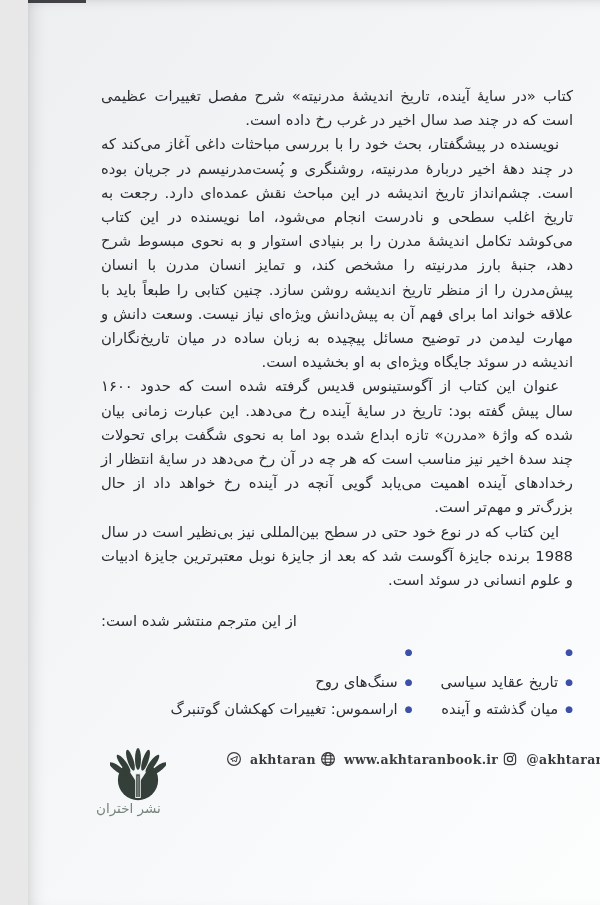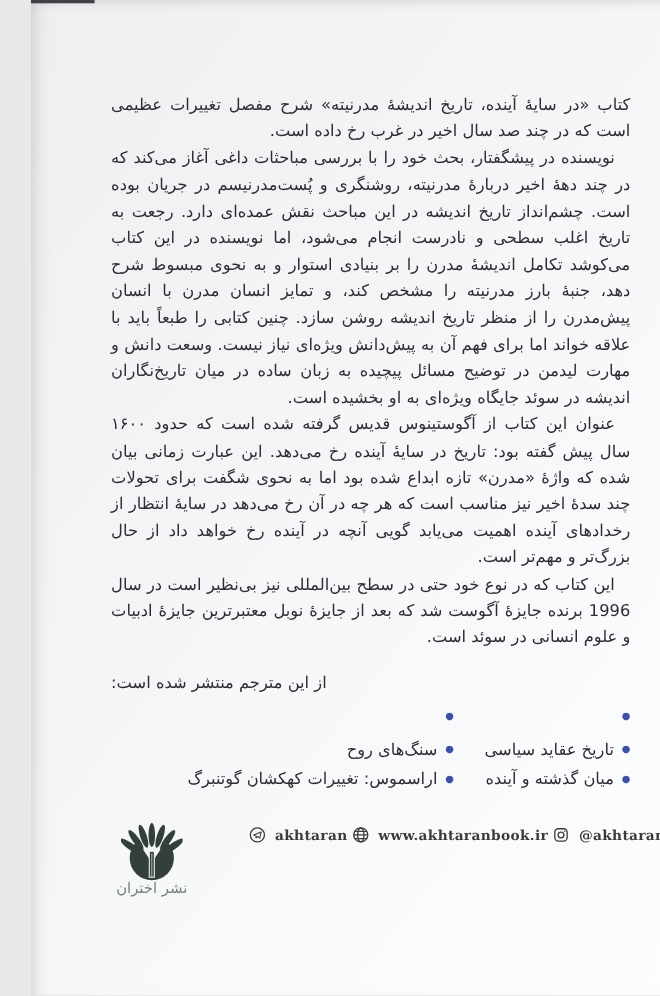--- a/index.html
+++ b/index.html
@@ -21,21 +21,21 @@
   .content p.indent { text-indent:14px; }
 
   .translator { margin-top:17px; }
   .translator-header { margin-bottom:9px; text-align:left; }
   .book-cols { display:flex; }
   .col-a { width:34%; }
   .col-b { width:66%; }
   .book-item { display:flex; align-items:baseline; height:27.5px; text-align:right; white-space:nowrap; }
   .bullet { font-size:9px; margin-left:7px; position:relative; top:-2px; }
 
-  .brand { position:absolute; left:68px; top:745px; width:84px; text-align:center; }
+  .brand { position:absolute; left:68px; top:745px; width:84px; text-align:left; }
   .brand-logo svg { width:56px; height:56px; display:block; margin:0 auto; }
   .brand-name { font-size:13.5px; margin-top:-1px; direction:rtl; letter-spacing:.5px; }
 
   .socials { position:absolute; left:198px; top:751px; display:flex; flex-direction:row; gap:4px; }
   .social-row { display:flex; align-items:center; gap:8px; height:16.5px; }
   .social-icon { width:16px; height:16px; flex:0 0 16px; }
   .social-icon svg { width:16px; height:16px; display:block; }
   .social-text {
     font-family:"DejaVu Serif", serif; font-weight:bold;
     font-size:12.5px; letter-spacing:.3px;
@@ -44,21 +44,21 @@
 </head>
 <body>
 
 <div class="page">
   <div class="edge-top"></div>
 
   <div class="content">
     <p>کتاب «در سایهٔ آینده، تاریخ اندیشهٔ مدرنیته» شرح مفصل تغییرات عظیمی است که در چند صد سال اخیر در غرب رخ داده است.</p>
     <p class="indent">نویسنده در پیشگفتار، بحث خود را با بررسی مباحثات داغی آغاز می‌کند که در چند دههٔ اخیر دربارهٔ مدرنیته، روشنگری و پُست‌مدرنیسم در جریان بوده است. چشم‌انداز تاریخ اندیشه در این مباحث نقش عمده‌ای دارد. رجعت به تاریخ اغلب سطحی و نادرست انجام می‌شود، اما نویسنده در این کتاب می‌کوشد تکامل اندیشهٔ مدرن را بر بنیادی استوار و به نحوی مبسوط شرح دهد، جنبهٔ بارز مدرنیته را مشخص کند، و تمایز انسان مدرن با انسان پیش‌مدرن را از منظر تاریخ اندیشه روشن سازد. چنین کتابی را طبعاً باید با علاقه خواند اما برای فهم آن به پیش‌دانش ویژه‌ای نیاز نیست. وسعت دانش و مهارت لیدمن در توضیح مسائل پیچیده به زبان ساده در میان تاریخ‌نگاران اندیشه در سوئد جایگاه ویژه‌ای به او بخشیده است.</p>
     <p class="indent">عنوان این کتاب از آگوستینوس قدیس گرفته شده است که حدود ۱۶۰۰ سال پیش گفته بود: تاریخ در سایهٔ آینده رخ می‌دهد. این عبارت زمانی بیان شده که واژهٔ «مدرن» تازه ابداع شده بود اما به نحوی شگفت برای تحولات چند سدهٔ اخیر نیز مناسب است که هر چه در آن رخ می‌دهد در سایهٔ انتظار از رخدادهای آینده اهمیت می‌یابد گویی آنچه در آینده رخ خواهد داد از حال بزرگ‌تر و مهم‌تر است.</p>
-    <p class="indent">این کتاب که در نوع خود حتی در سطح بین‌المللی نیز بی‌نظیر است در سال 1996 برنده جایزهٔ آگوست شد که بعد از جایزهٔ نوبل معتبرترین جایزهٔ ادبیات و علوم انسانی در سوئد است.</p>
+    <p class="indent">این کتاب که در نوع خود حتی در سطح بین‌المللی نیز بی‌نظیر است در سال 1988 برنده جایزهٔ آگوست شد که بعد از جایزهٔ نوبل معتبرترین جایزهٔ ادبیات و علوم انسانی در سوئد است.</p>
 
     <div class="translator">
       <div class="translator-header">از این مترجم منتشر شده است:</div>
       <div class="book-cols">
         <div class="col-a">
           <div class="book-item">
             <span class="bullet" style="color:#3c50a8">●</span>
           </div>
           <div class="book-item">
             <span class="bullet" style="color:#3c50a8">●</span>

